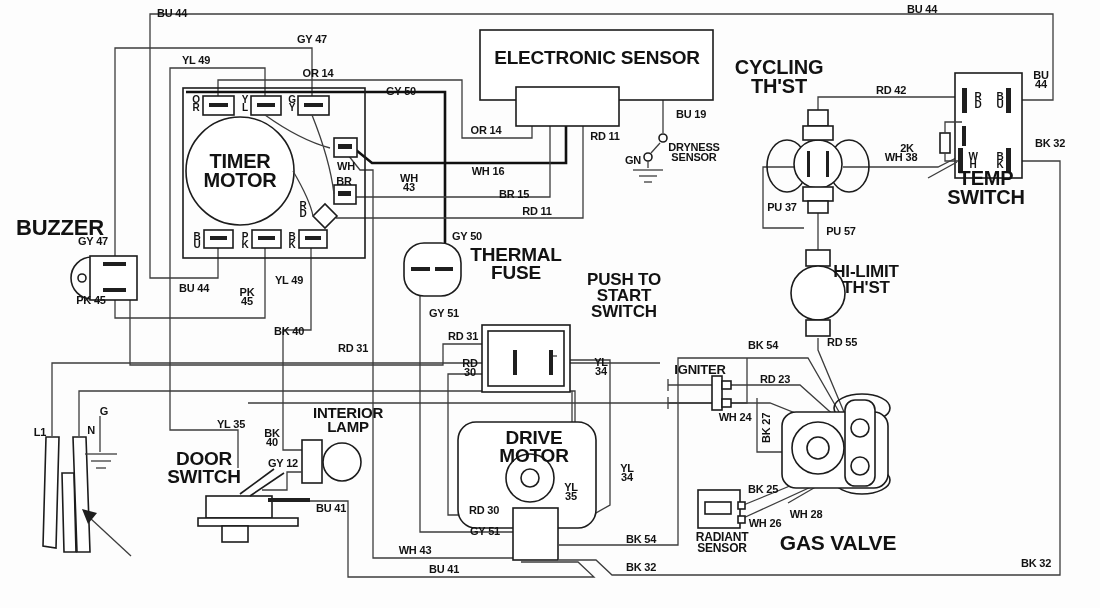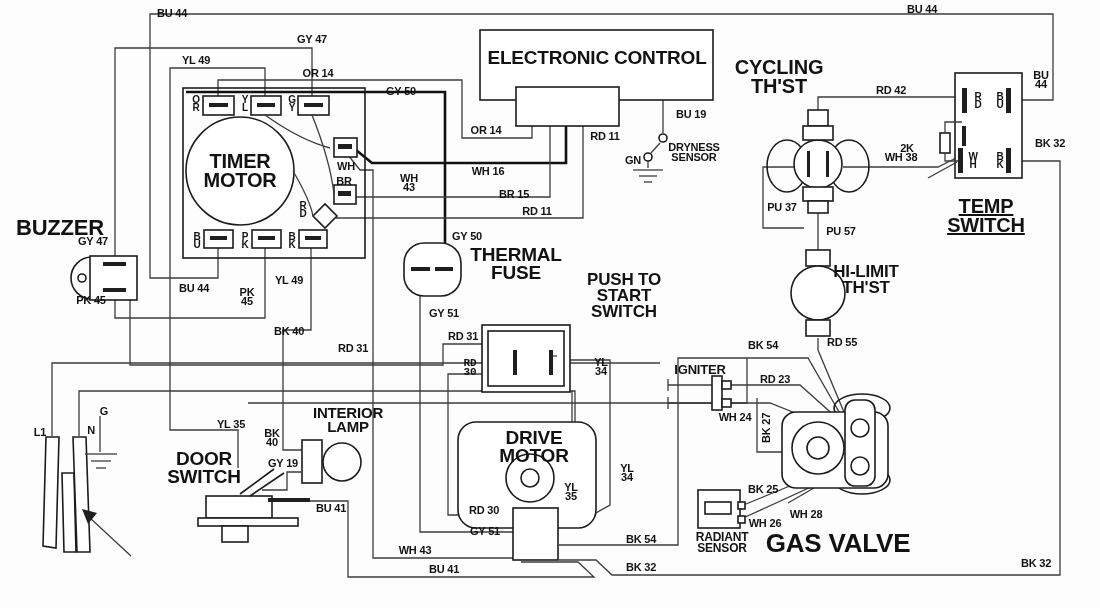--- a/index.html
+++ b/index.html
@@ -215,42 +215,42 @@
   <g>
     <rect class="s" x="698" y="490" width="42" height="38"></rect>
     <rect class="sn" x="705" y="502" width="26" height="12"></rect>
     <rect class="s" x="738" y="502" width="7" height="7"></rect>
     <rect class="s" x="738" y="516" width="7" height="7"></rect>
   </g>
 
 </svg>
 
 <div id="labels">
-      <span class="lbl" style="left: 597px; top: 58px; font-size: 19px;">ELECTRONIC CONTROL</span>
+      <span class="lbl" style="left: 597px; top: 58px; font-size: 19px;">ELECTRONIC SENSOR</span>
       <span class="lbl" style="left: 779px; top: 77px; font-size: 20px;">CYCLING
 TH'ST</span>
-      <span class="lbl" style="left: 986px; top: 216px; font-size: 20px; text-decoration: underline;">TEMP
+      <span class="lbl" style="left: 986px; top: 188px; font-size: 20px;">TEMP
 SWITCH</span>
       <span class="lbl" style="left: 866px; top: 280px; font-size: 17px;">HI-LIMIT
 TH'ST</span>
       <span class="lbl" style="left: 240px; top: 171px; font-size: 20px;">TIMER
 MOTOR</span>
       <span class="lbl" style="left: 60px; top: 228px; font-size: 22px;">BUZZER</span>
       <span class="lbl" style="left: 516px; top: 264px; font-size: 19px;">THERMAL
 FUSE</span>
       <span class="lbl" style="left: 624px; top: 296px; font-size: 17px;">PUSH TO
 START
 SWITCH</span>
       <span class="lbl" style="left: 534px; top: 447px; font-size: 19px;">DRIVE
 MOTOR</span>
       <span class="lbl" style="left: 204px; top: 468px; font-size: 19px;">DOOR
 SWITCH</span>
       <span class="lbl" style="left: 348px; top: 420px; font-size: 15px;">INTERIOR
 LAMP</span>
-      <span class="lbl" style="left: 838px; top: 543px; font-size: 26px;">GAS VALVE</span>
+      <span class="lbl" style="left: 838px; top: 543px; font-size: 21px;">GAS VALVE</span>
       <span class="lbl" style="left: 700px; top: 370px; font-size: 13px;">IGNITER</span>
       <span class="lbl" style="left: 722px; top: 543px; font-size: 12px;">RADIANT
 SENSOR</span>
       <span class="lbl" style="left: 694px; top: 152px; font-size: 11px;">DRYNESS
 SENSOR</span>
       <span class="lbl" style="left: 172px; top: 13px; font-size: 11px;">BU 44</span>
       <span class="lbl" style="left: 922px; top: 9px; font-size: 11px;">BU 44</span>
       <span class="lbl" style="left: 312px; top: 39px; font-size: 11px;">GY 47</span>
       <span class="lbl" style="left: 196px; top: 60px; font-size: 11px;">YL 49</span>
       <span class="lbl" style="left: 318px; top: 73px; font-size: 11px;">OR 14</span>
@@ -276,36 +276,36 @@
       <span class="lbl" style="left: 91px; top: 300px; font-size: 11px;">PK 45</span>
       <span class="lbl" style="left: 194px; top: 288px; font-size: 11px;">BU 44</span>
       <span class="lbl tight" style="left: 247px; top: 297px; font-size: 11px;">PK
 45</span>
       <span class="lbl" style="left: 289px; top: 280px; font-size: 11px;">YL 49</span>
       <span class="lbl" style="left: 289px; top: 331px; font-size: 11px;">BK 40</span>
       <span class="lbl" style="left: 467px; top: 236px; font-size: 11px;">GY 50</span>
       <span class="lbl" style="left: 444px; top: 313px; font-size: 11px;">GY 51</span>
       <span class="lbl" style="left: 353px; top: 348px; font-size: 11px;">RD 31</span>
       <span class="lbl" style="left: 463px; top: 336px; font-size: 11px;">RD 31</span>
-      <span class="lbl tight" style="left: 470px; top: 368px; font-size: 11px; font-family: Liberation Mono, monospace;">RD
+      <span class="lbl tight" style="left: 470px; top: 368px; font-size: 11px;">RD
 30</span>
       <span class="lbl tight" style="left: 601px; top: 367px; font-size: 11px;">YL
 34</span>
       <span class="lbl" style="left: 763px; top: 345px; font-size: 11px;">BK 54</span>
       <span class="lbl" style="left: 842px; top: 342px; font-size: 11px;">RD 55</span>
       <span class="lbl" style="left: 775px; top: 379px; font-size: 11px;">RD 23</span>
       <span class="lbl" style="left: 735px; top: 417px; font-size: 11px;">WH 24</span>
       <span class="lbl" style="left: 766px; top: 428px; font-size: 11px; transform: translate(-50%, -50%) rotate(-90deg);">BK 27</span>
       <span class="lbl" style="left: 763px; top: 489px; font-size: 11px;">BK 25</span>
       <span class="lbl" style="left: 765px; top: 523px; font-size: 11px;">WH 26</span>
       <span class="lbl" style="left: 806px; top: 514px; font-size: 11px;">WH 28</span>
       <span class="lbl" style="left: 231px; top: 424px; font-size: 11px;">YL 35</span>
       <span class="lbl tight" style="left: 272px; top: 438px; font-size: 11px;">BK
 40</span>
-      <span class="lbl" style="left: 283px; top: 463px; font-size: 11px;">GY 19</span>
+      <span class="lbl" style="left: 283px; top: 463px; font-size: 11px;">GY 12</span>
       <span class="lbl" style="left: 331px; top: 508px; font-size: 11px;">BU 41</span>
       <span class="lbl tight" style="left: 627px; top: 473px; font-size: 11px;">YL
 34</span>
       <span class="lbl tight" style="left: 571px; top: 492px; font-size: 11px;">YL
 35</span>
       <span class="lbl" style="left: 484px; top: 510px; font-size: 11px;">RD 30</span>
       <span class="lbl" style="left: 485px; top: 531px; font-size: 11px;">GY 51</span>
       <span class="lbl" style="left: 415px; top: 550px; font-size: 11px;">WH 43</span>
       <span class="lbl" style="left: 444px; top: 569px; font-size: 11px;">BU 41</span>
       <span class="lbl" style="left: 641px; top: 539px; font-size: 11px;">BK 54</span>

